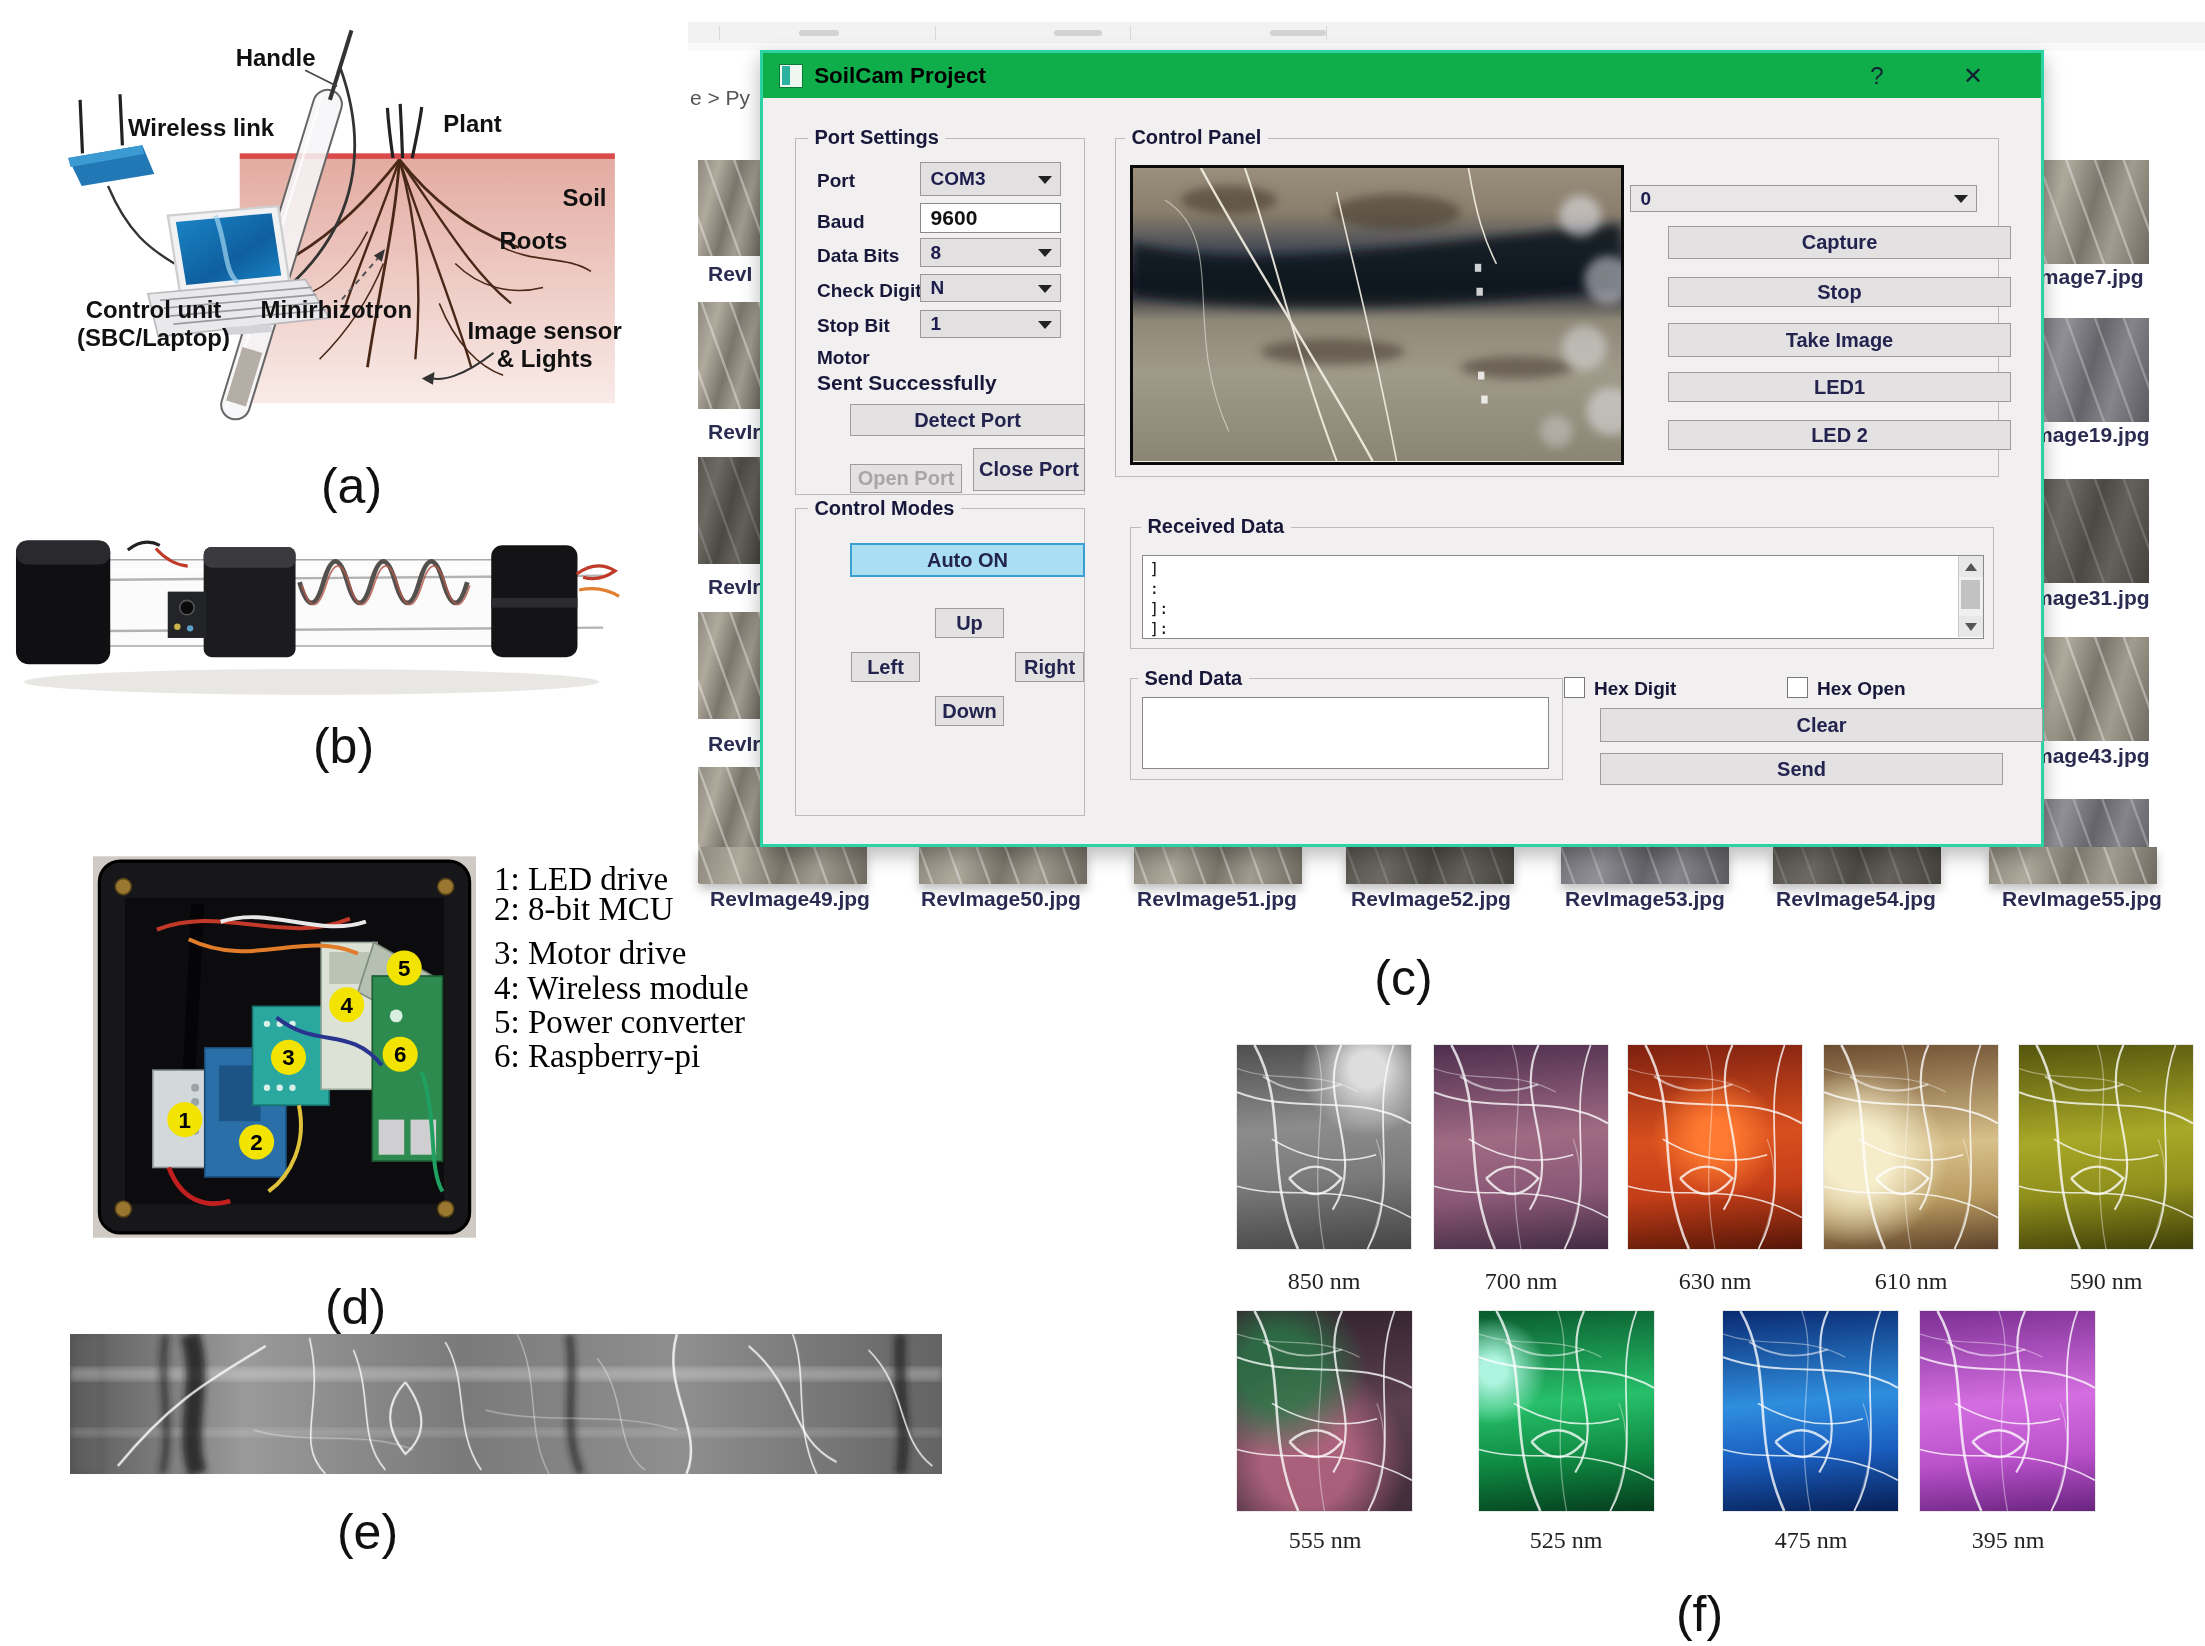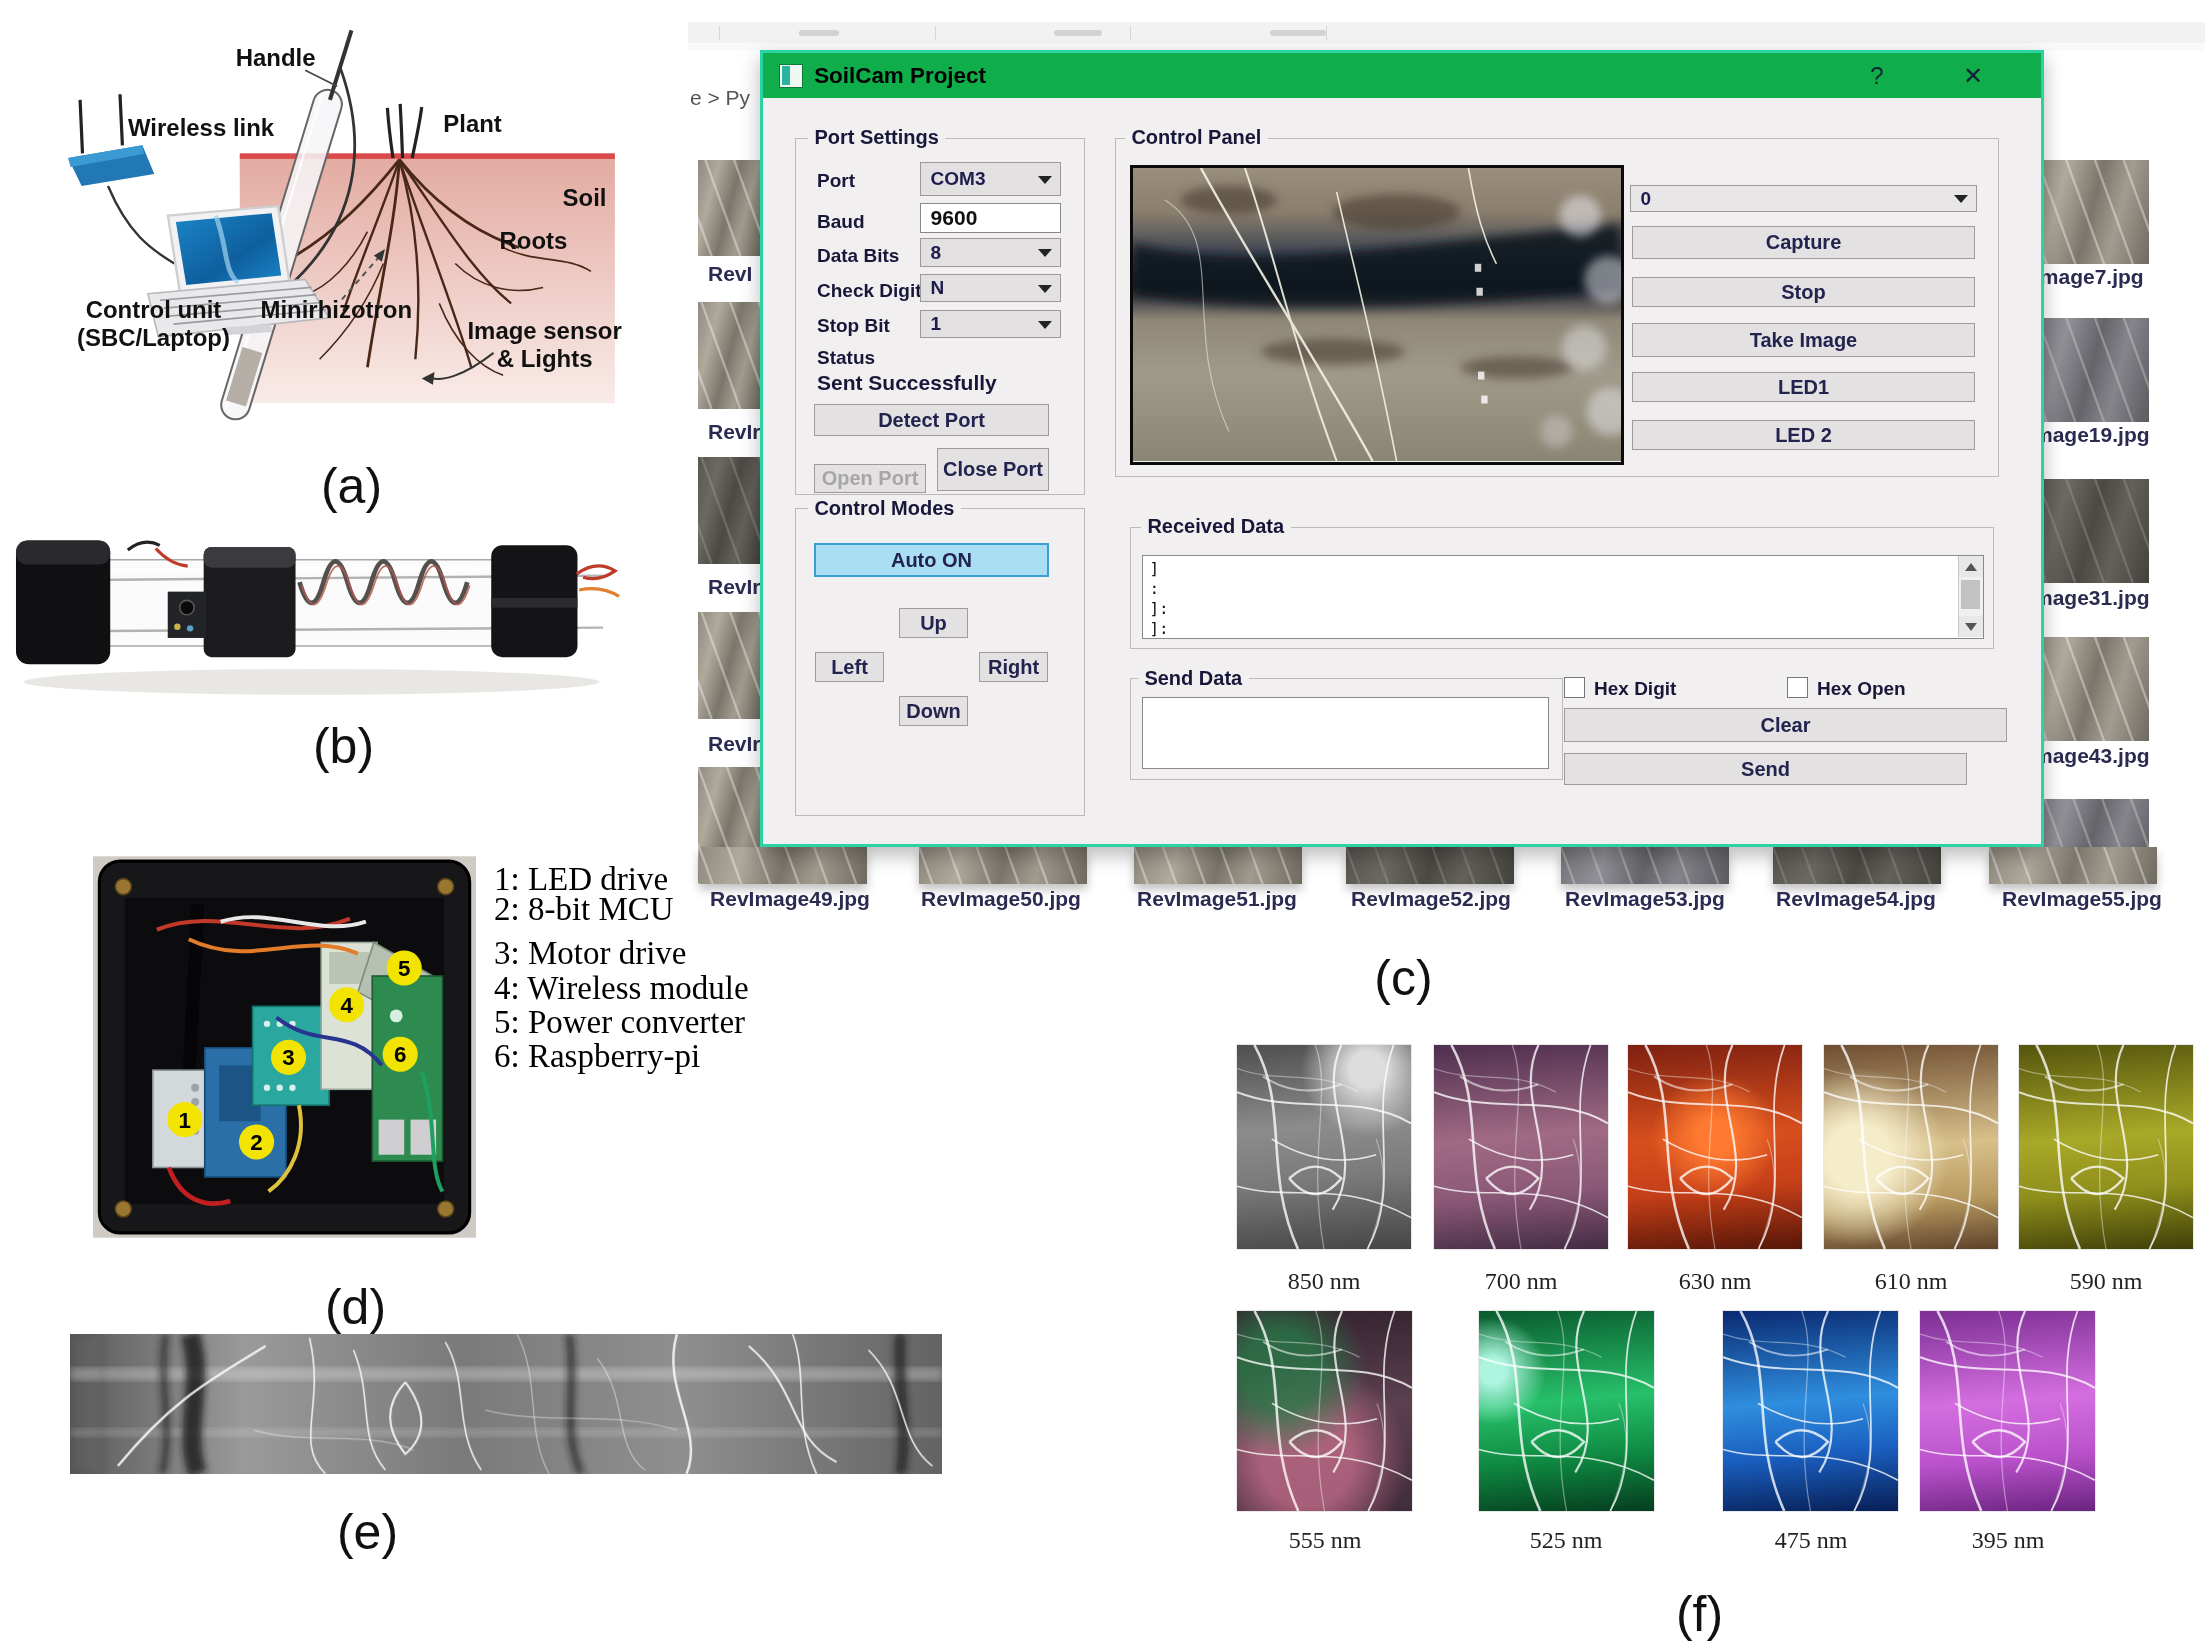--- a/index.html
+++ b/index.html
@@ -36,21 +36,21 @@
   .groupbox{position:absolute;border:1.6px solid #bcb9b9;background:#f1efef;}
   .legend{position:absolute;font-size:20px;font-weight:bold;color:#17173a;background:#f1efef;padding:0 6.4px;white-space:nowrap;}
   .fldlabel{position:absolute;font-size:19px;font-weight:bold;color:#17173a;white-space:nowrap;}
   .combo{position:absolute;background:#e2e0e0;border:1.6px solid #9a9898;box-sizing:border-box;
          display:flex;align-items:center;font-size:19px;font-weight:bold;color:#1c1c4e;padding-left:9.6px;}
   .combo .arr{position:absolute;right:8px;top:50%;margin-top:-3.2px;width:0;height:0;
         border-left:7.2px solid transparent;border-right:7.2px solid transparent;border-top:8.8px solid #222;}
   .tinput{position:absolute;background:#ffffff;border:1.6px solid #8a8888;box-sizing:border-box;
           font-size:21px;font-weight:bold;color:#111;padding-left:9.6px;font-family:"Liberation Sans",sans-serif;}
   .btn{position:absolute;background:#e3e1e1;border:1.6px solid #9d9b9b;box-sizing:border-box;
-       display:flex;align-items:center;justify-content:center;font-size:20px;font-weight:bold;color:#23234f;}
+       display:flex;align-items:center;justify-content:center;font-size:20px;font-weight:bold;color:#23234f;margin-left:36px;}
   .btn.disabled{color:#a7a5a5;}
   .btn.autoon{background:#aadef2;border:2.4px solid #3a9fd0;}
   .statusline{position:absolute;font-size:19px;font-weight:bold;color:#17173a;}
   .rxarea{position:absolute;background:#fff;border:1.6px solid #8a8888;box-sizing:border-box;
           font-family:"DejaVu Sans Mono",monospace;font-size:16px;color:#111;line-height:20px;padding:3.2px 6.4px;}
   .scrollbar{position:absolute;width:24px;background:#f0f0f0;border-left:0.8px solid #c9c9c9;}
   .scr-btn{position:absolute;left:0;width:24px;height:21px;background:#e8e8e8;display:flex;align-items:center;justify-content:center;}
   .scr-thumb{position:absolute;left:2.4px;width:19px;background:#c2c2c2;}
   .tri-up{width:0;height:0;border-left:6.4px solid transparent;border-right:6.4px solid transparent;border-bottom:8px solid #555;}
   .tri-dn{width:0;height:0;border-left:6.4px solid transparent;border-right:6.4px solid transparent;border-top:8px solid #555;}
@@ -172,21 +172,21 @@
     <div class="fldlabel" style="left:54px;top:227px">Check Digit</div>
     <div class="combo" style="left:157px;top:221px;width:141px;height:28px">
       <span>N</span>
       <span class="arr"></span>
     </div>
     <div class="fldlabel" style="left:54px;top:262px">Stop Bit</div>
     <div class="combo" style="left:157px;top:257px;width:141px;height:28px">
       <span>1</span>
       <span class="arr"></span>
     </div>
-    <div class="statusline" style="left:54px;top:294px">Status</div>
+    <div class="statusline" style="left:54px;top:294px">Motor</div>
     <div class="statusline" style="left:54px;top:318px;font-size:21px">Sent Successfully</div>
     <div class="btn" style="left:51px;top:351px;width:235px;height:32px">Detect Port</div>
     <div class="btn disabled" style="left:51px;top:411px;width:112px;height:29px">Open Port</div>
     <div class="btn" style="left:174px;top:395px;width:112px;height:43px">Close Port</div>
 
     <div class="groupbox" style="left:32px;top:455px;width:288px;height:306px"></div>
     <div class="legend" style="left:45px;top:444px">Control Modes</div>
     <div class="btn autoon" style="left:51px;top:490px;width:235px;height:34px">Auto ON</div>
     <div class="btn" style="left:136px;top:555px;width:69px;height:30px">Up</div>
     <div class="btn" style="left:52px;top:599px;width:69px;height:30px">Left</div>

